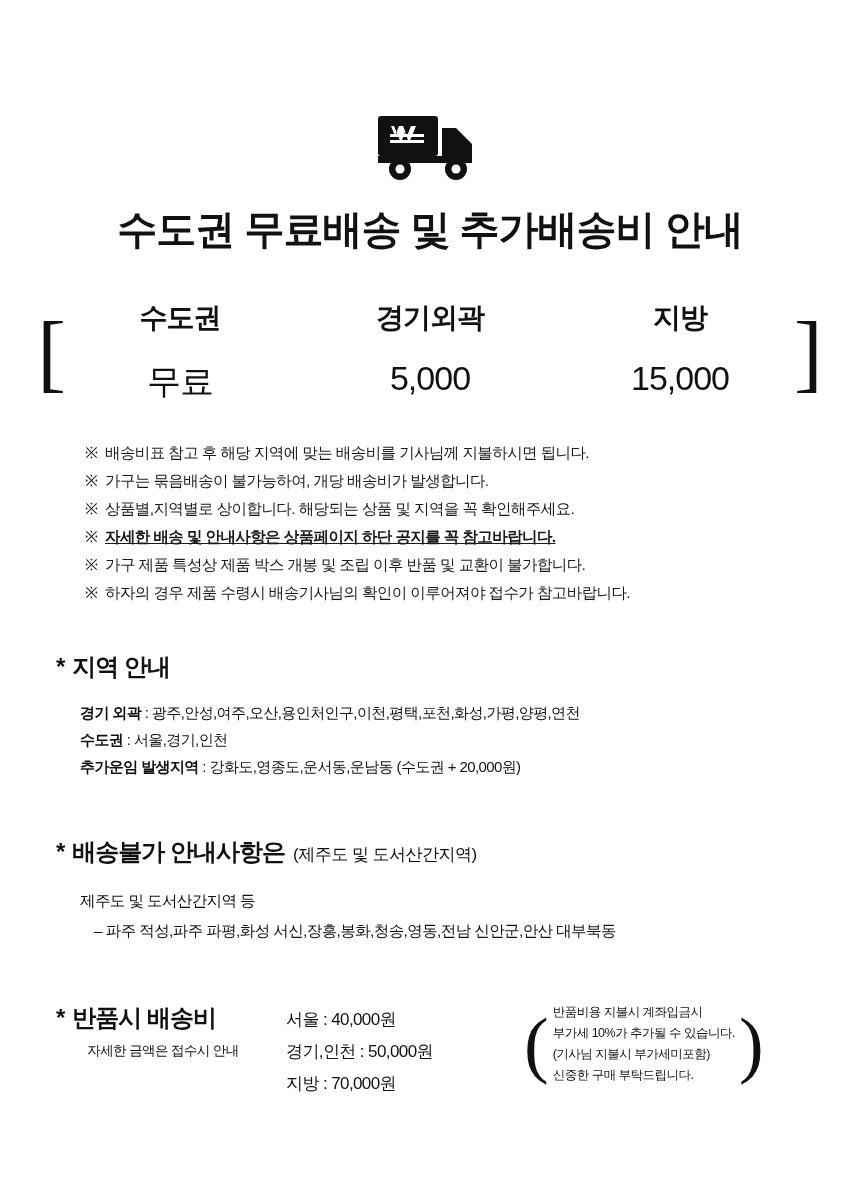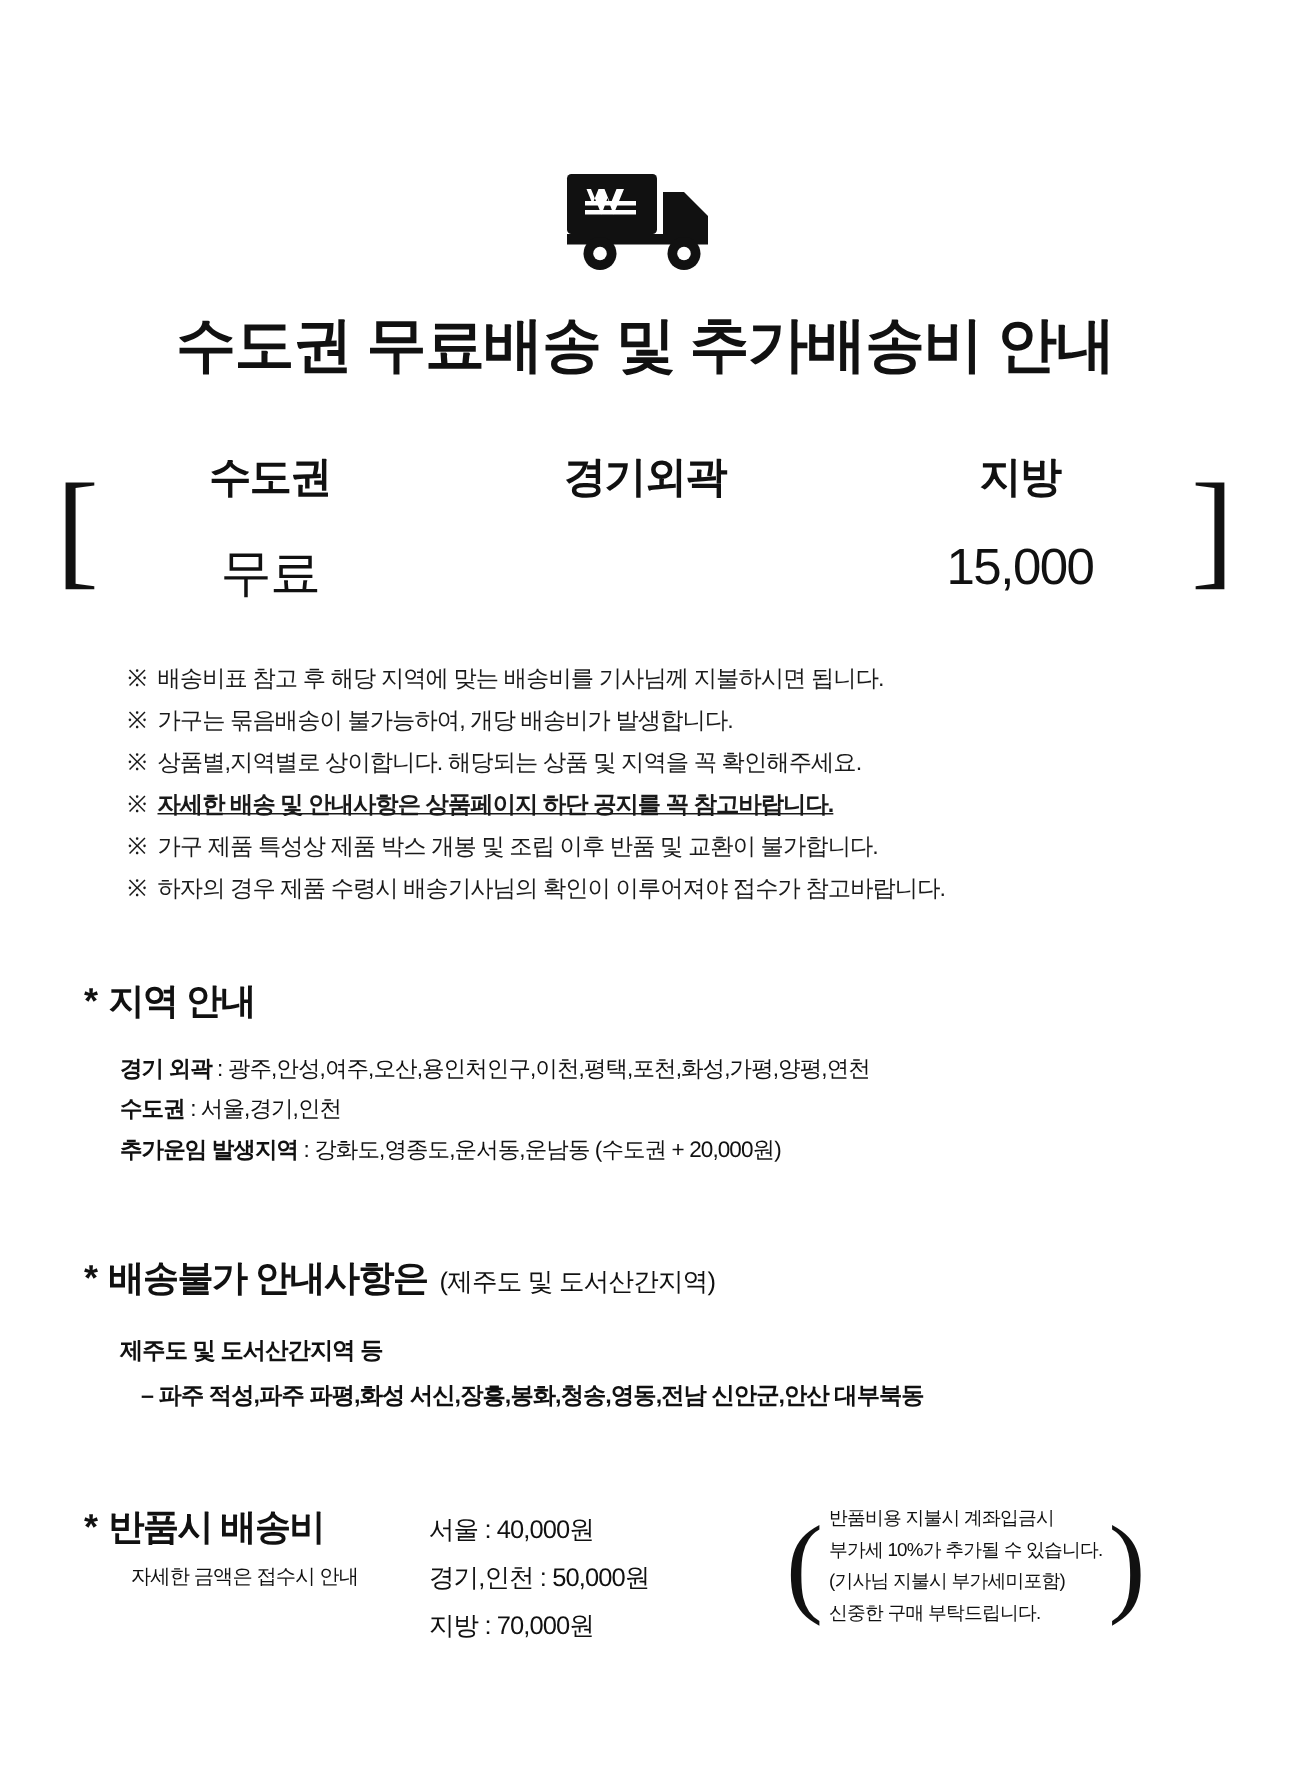--- a/index.html
+++ b/index.html
@@ -135,21 +135,20 @@
     letter-spacing: -0.6px;
   }
   .kv-key { font-weight: bold; }
 
   .nodeliv-body {
     margin-top: 18px;
     padding-left: 30px;
     font-size: 15.5px;
     line-height: 30px;
     letter-spacing: -0.6px;
-    font-weight: bold;
   }
   .nodeliv-body .indent { padding-left: 14px; }
 
   
   .return-wrap {
     display: flex;
     align-items: flex-start;
     width: 760px;
     margin: 56px auto 0 auto;
     padding-left: 6px;
@@ -229,20 +228,21 @@
 
 <div class="fee-block">
   <div class="bracket">[</div>
   <div class="fee-cols">
     <div class="fee-col">
       <div class="fee-region">수도권</div>
       <div class="fee-price">무료</div>
     </div>
     <div class="fee-col">
       <div class="fee-region">경기외곽</div>
+      <div class="fee-price">5,000</div>
     </div>
     <div class="fee-col">
       <div class="fee-region">지방</div>
       <div class="fee-price">15,000</div>
     </div>
   </div>
   <div class="bracket">]</div>
 </div>
 
 <div class="notices">

